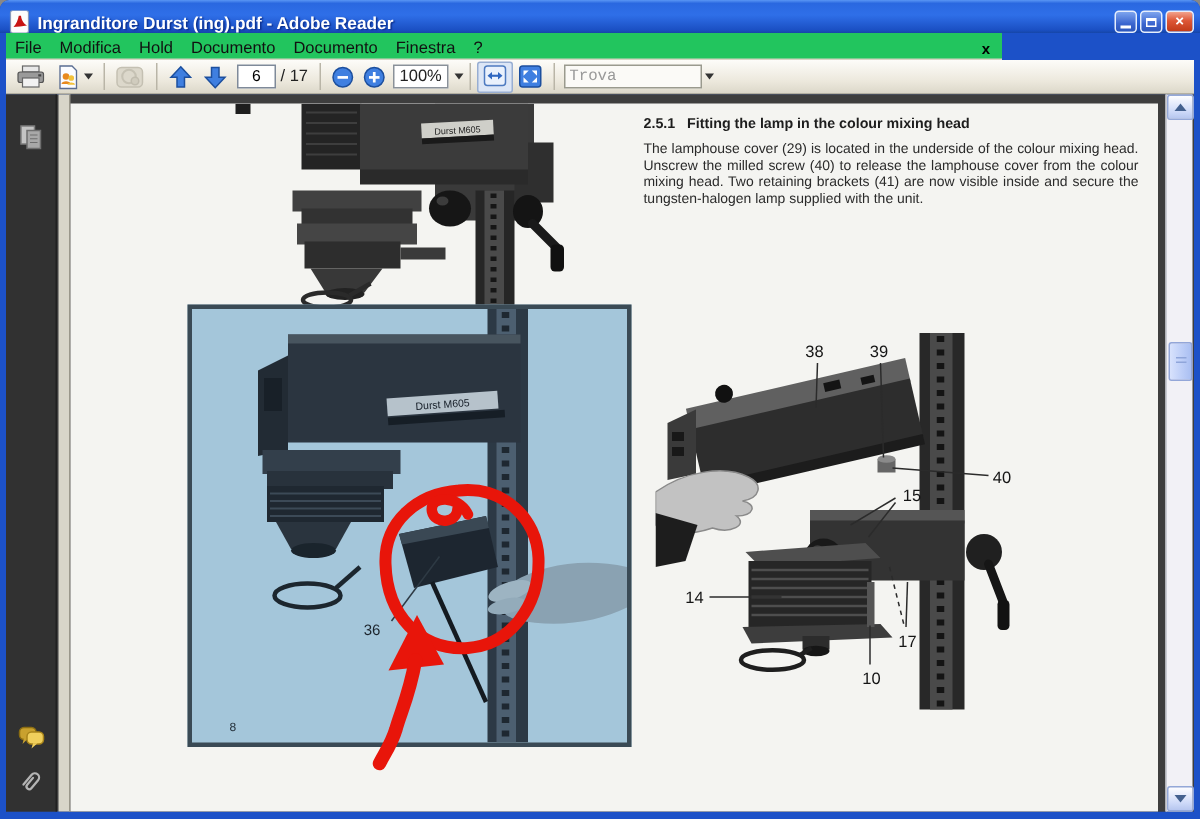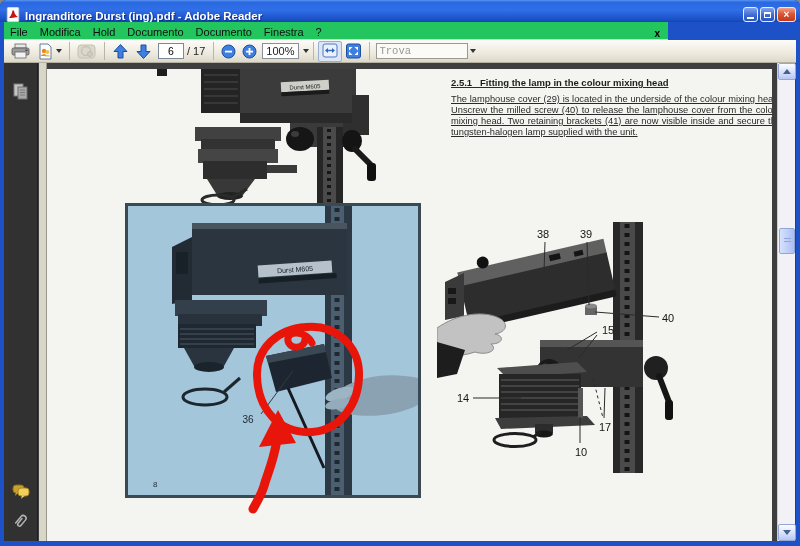--- a/index.html
+++ b/index.html
@@ -64,21 +64,21 @@
   
   .vscroll{position:absolute;left:773px;top:0;width:18px;height:478px;background:#f2f1f6;border-left:1px solid #caccd4;}
   .sbtn{position:absolute;left:0;width:18px;height:17px;background:linear-gradient(180deg,#fdfdff,#cdd9f8 70%,#b6c6ef);border:1px solid #94a8d8;border-radius:2px;display:flex;align-items:center;justify-content:center;}
   .sbtn.up{top:0;} .sbtn.down{bottom:0;}
   .tri-up{width:0;height:0;border-left:4px solid transparent;border-right:4px solid transparent;border-bottom:5px solid #44618f;}
   .tri-down{width:0;height:0;border-left:4px solid transparent;border-right:4px solid transparent;border-top:5px solid #44618f;}
   .sthumb{position:absolute;left:1px;top:165px;width:16px;height:26px;border:1px solid #93a6d8;border-radius:2px;
     background:linear-gradient(90deg,#d8e2fc,#c0d0f8 50%,#aabff2);}
   .sthumb:after{content:"";position:absolute;left:4px;top:9px;width:7px;height:1px;background:#8fa5da;box-shadow:0 3px 0 #8fa5da;}
   
-  .textcol{position:absolute;left:404px;top:8px;width:330px;color:#2a2a2a;text-decoration:underline;}
+  .textcol{position:absolute;left:382px;top:8px;width:330px;color:#2a2a2a;}
   .textcol h3{margin:0 0 6px 0;font-size:9.5px;white-space:pre-wrap;color:#1d1d1d;}
   .textcol p{margin:0 0 11px 0;font-size:9.3px;line-height:11px;text-align:justify;}
   .inset{position:absolute;left:78px;top:134px;width:296px;height:295px;background:#a4c6da;border:3px solid #3a4a55;}
   .inset svg{position:absolute;left:0;top:0;}
   .lbl{font-family:"Liberation Sans",sans-serif;}
   .red-ink{stroke:var(--annotation_red,#e8150a);fill:none;stroke-linecap:round;stroke-linejoin:round;}
   .red-fill{fill:var(--annotation_red,#e8150a);}
 </style>
 </head>
 <body>

